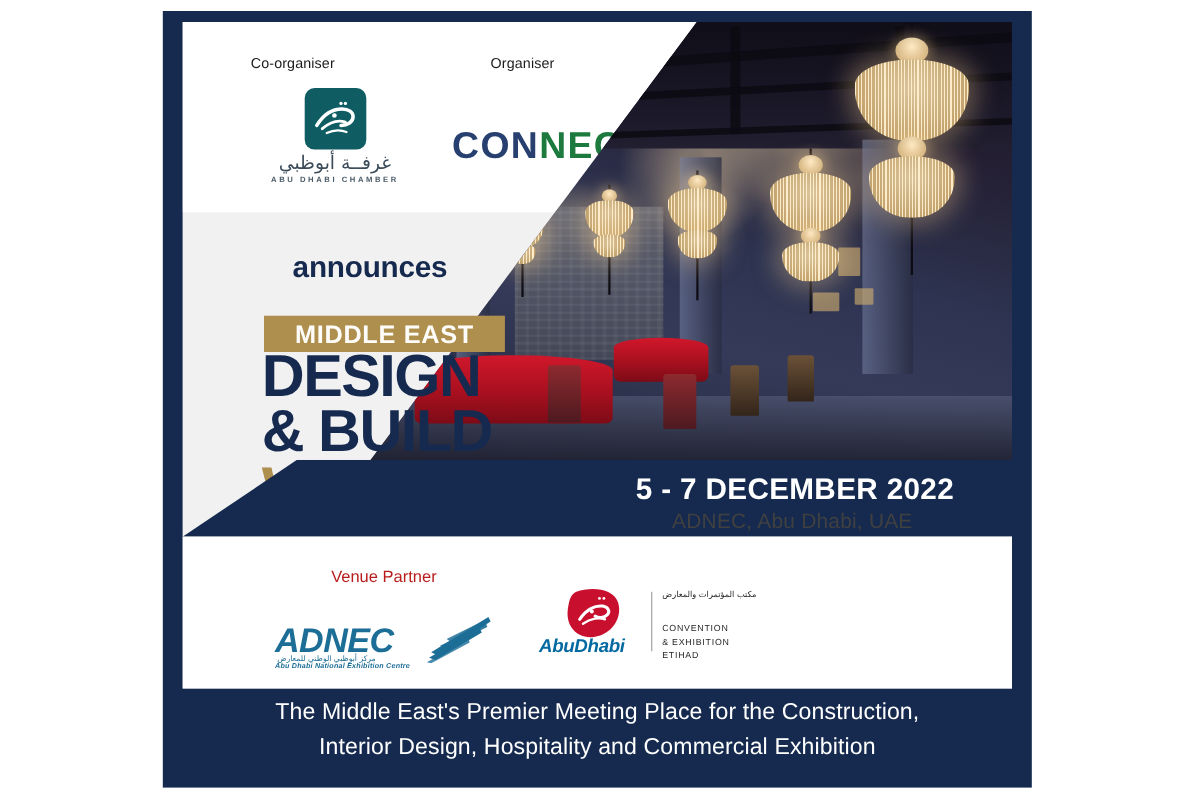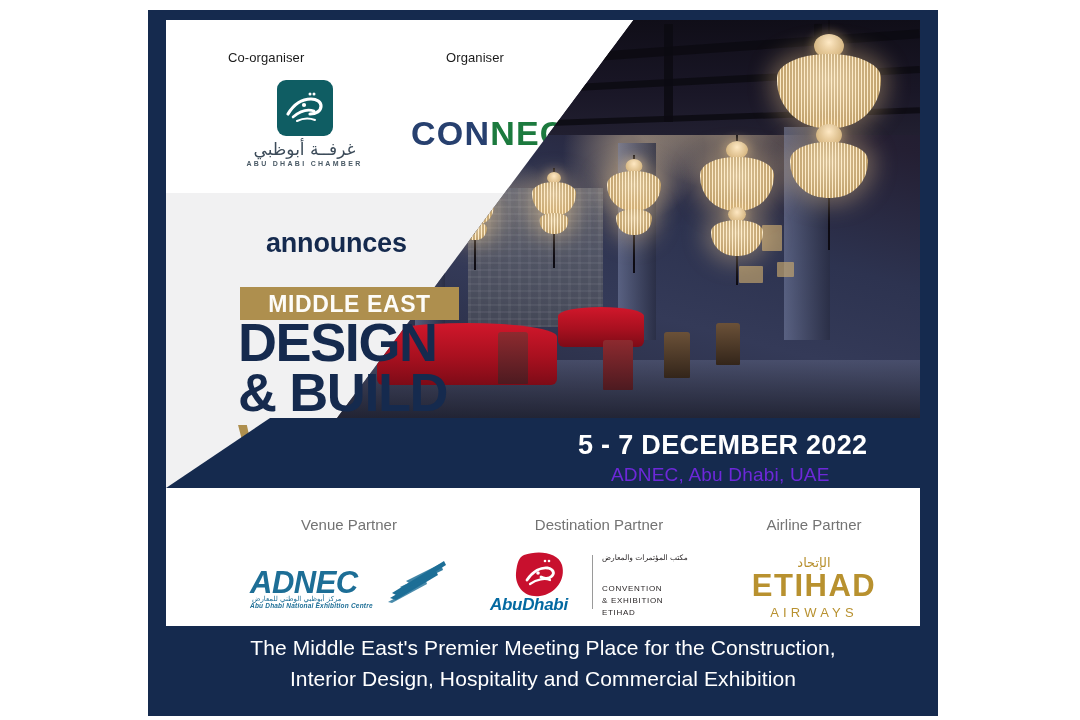--- a/index.html
+++ b/index.html
@@ -157,30 +157,30 @@
     background:#152a4e;
     clip-path:polygon(100% 0,100% 100%,0 100%,13.8% 0);
   }
   #date-main{
     position:absolute;left:412px;top:410px;
     font-size:27px;font-weight:bold;color:#ffffff;letter-spacing:.3px;
     white-space:nowrap;
   }
   #date-venue{
     position:absolute;left:445px;top:444px;
-    font-size:19px;color:#6d28d9;letter-spacing:.2px;white-space:nowrap;
+    font-size:19px;color:#404040;letter-spacing:.2px;white-space:nowrap;
   }
 
   
   #partner-band{
     position:absolute;left:0;top:468px;width:754px;height:138px;
     background:#ffffff;
   }
   .partner-col{position:absolute;top:28px;text-align:center;}
-  .partner-label{font-size:15px;color:#737373;white-space:nowrap;}
+  .partner-label{font-size:15px;color:#b91c1c;white-space:nowrap;}
   #col-venue{left:48px;width:270px;}
   #col-dest {left:318px;width:230px;}
   #col-air  {left:548px;width:200px;}
 
   
   #adnec{position:relative;margin-top:24px;height:56px;}
   #adnec-word{
     position:absolute;left:36px;top:8px;
     font-size:31px;font-weight:bold;font-style:italic;
     color:#1d6e96;letter-spacing:-.5px;
@@ -368,21 +368,20 @@
                 <path d="M14 28 L56 8 L57 11 L18 30 Z" opacity=".9"></path>
                 <path d="M20 22 L54 5 L55 8 L23 24 Z" opacity=".85"></path>
                 <path d="M2 43 L40 22 L41 25 L6 44 Z" opacity=".8"></path>
               </g>
             </svg>
           </div>
         </div>
       </div>
 
       <div class="partner-col" id="col-dest">
-        <div class="partner-label">Destination Partner</div>
 
         <div id="adceb">
           <div id="adceb-mark">
             <svg width="56" height="50" viewBox="0 0 56 50" aria-hidden="true">
               <path d="M12 6 C26 1, 46 3, 50 16 C54 30, 44 45, 28 47 C13 49, 3 38, 4 24 C5 14, 7 8, 12 6 Z" fill="#c8102e"></path>
               <path d="M15 31 C21 22, 29 18, 36 19 C41 20, 43 24, 40 27 C37 30, 32 30, 29 28" stroke="#ffffff" stroke-width="2.8" fill="none" stroke-linecap="round"></path>
               <path d="M18 35 C25 30, 33 29, 38 31" stroke="#ffffff" stroke-width="2.2" fill="none" stroke-linecap="round"></path>
               <circle cx="26" cy="24" r="1.8" fill="#ffffff"></circle>
               <circle cx="33" cy="12" r="1.3" fill="#ffffff"></circle>
               <circle cx="37" cy="12" r="1.3" fill="#ffffff"></circle>
@@ -392,29 +391,20 @@
           <div id="adceb-rule"></div>
           <div id="adceb-ar">مكتب المؤتمرات والمعارض</div>
           <div id="adceb-en">
             <div>CONVENTION</div>
             <div>&amp; EXHIBITION</div>
             <div>ETIHAD</div>
           </div>
         </div>
       </div>
 
-      <div class="partner-col" id="col-air">
-        <div class="partner-label">Airline Partner</div>
-
-        <div id="etihad">
-          <div id="etihad-ar">الإتحاد</div>
-          <div id="etihad-word">ETIHAD</div>
-          <div id="etihad-sub">AIRWAYS</div>
-        </div>
-      </div>
     </div>
   </div>
 
   <div id="tagline">
     <div>The Middle East's Premier Meeting Place for the Construction,</div>
     <div>Interior Design, Hospitality and Commercial Exhibition</div>
   </div>
 </div>
 
 </body></html>

